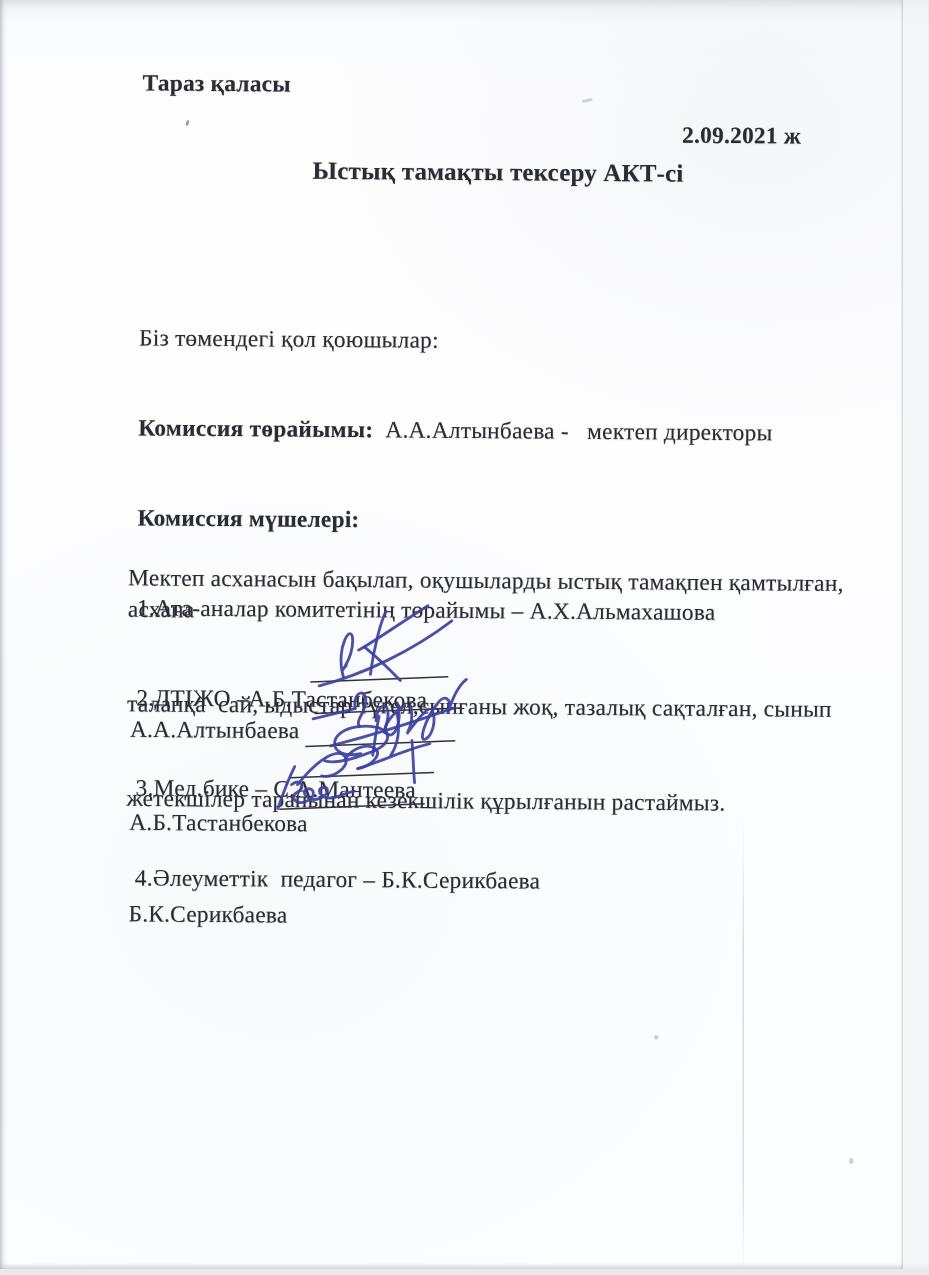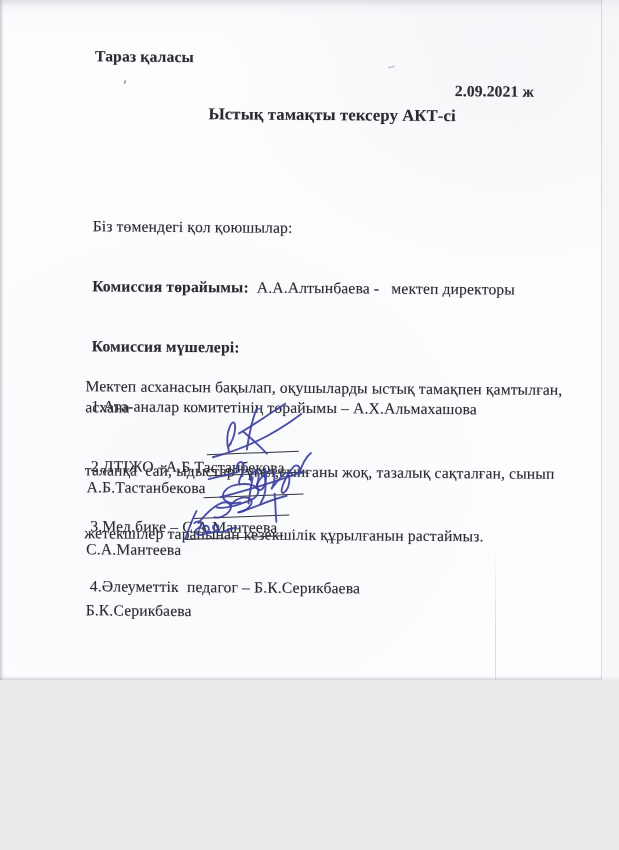--- a/index.html
+++ b/index.html
@@ -2,21 +2,21 @@
 <html style="--ink: #3d41a0; --text: #2b2b33;"><head>
 <meta charset="utf-8">
 <style>
   html,body{margin:0;padding:0;}
   body{
     width:619px;height:850px;overflow:hidden;
     background:#e9eaec;
     font-family:"Liberation Serif", serif;
   }
   .scan{
-    position:relative;width:619px;height:680px;overflow:hidden;
+    position:relative;width:619px;height:846px;overflow:hidden;
     color:var(--text,#2b2b33);
     background:
       radial-gradient(420px 300px at 82% 10%, rgba(206,211,221,0.16), transparent 70%),
       radial-gradient(500px 420px at 30% 70%, rgba(212,216,224,0.10), transparent 70%),
       linear-gradient(180deg,#dfe0e3 0px,#f4f5f7 6px,#fbfcfd 16px,#fdfdfe 60px,#fcfdfe 100%);
   }
   .edge-left{position:absolute;left:0;top:0;width:5px;height:100%;
     background:linear-gradient(90deg,rgba(148,150,158,0.50),rgba(208,210,216,0.22) 55%,rgba(255,255,255,0));}
   .edge-bottom{position:absolute;left:0;bottom:0;width:100%;height:4px;
     background:linear-gradient(0deg,rgba(165,168,176,0.45),rgba(255,255,255,0));}
@@ -93,22 +93,22 @@
       <p>4.Әлеуметтік  педагог – Б.К.Серикбаева</p>
     </div>
 
     <div class="txt para">
       <div>Мектеп асханасын бақылап, оқушыларды ыстық тамақпен қамтылған, асхана</div>
       <div>талапқа  сай, ыдыстар түгел,сынғаны жоқ, тазалық сақталған, сынып</div>
       <div>жетекшілер тарапынан кезекшілік құрылғанын растаймыз.</div>
     </div>
 
     <div class="txt sigs">
+      <div class="sig-row"><span>А.А.Алтынбаева</span></div>
       <div class="sig-row"><span>А.Б.Тастанбекова</span></div>
-      <div class="sig-row"><span>С.А.Мантеева</span></div>
       <div class="sig-row"><span>Б.К.Серикбаева</span></div>
       <div class="sig-line sl1"></div>
       <div class="sig-line sl2"></div>
       <div class="sig-line sl3"></div>
       <div class="sig-line sl4"></div>
       <div class="sig-line sl5"></div>
     </div>
 
     <svg class="ink" viewBox="0 0 220 155">
       <g>

